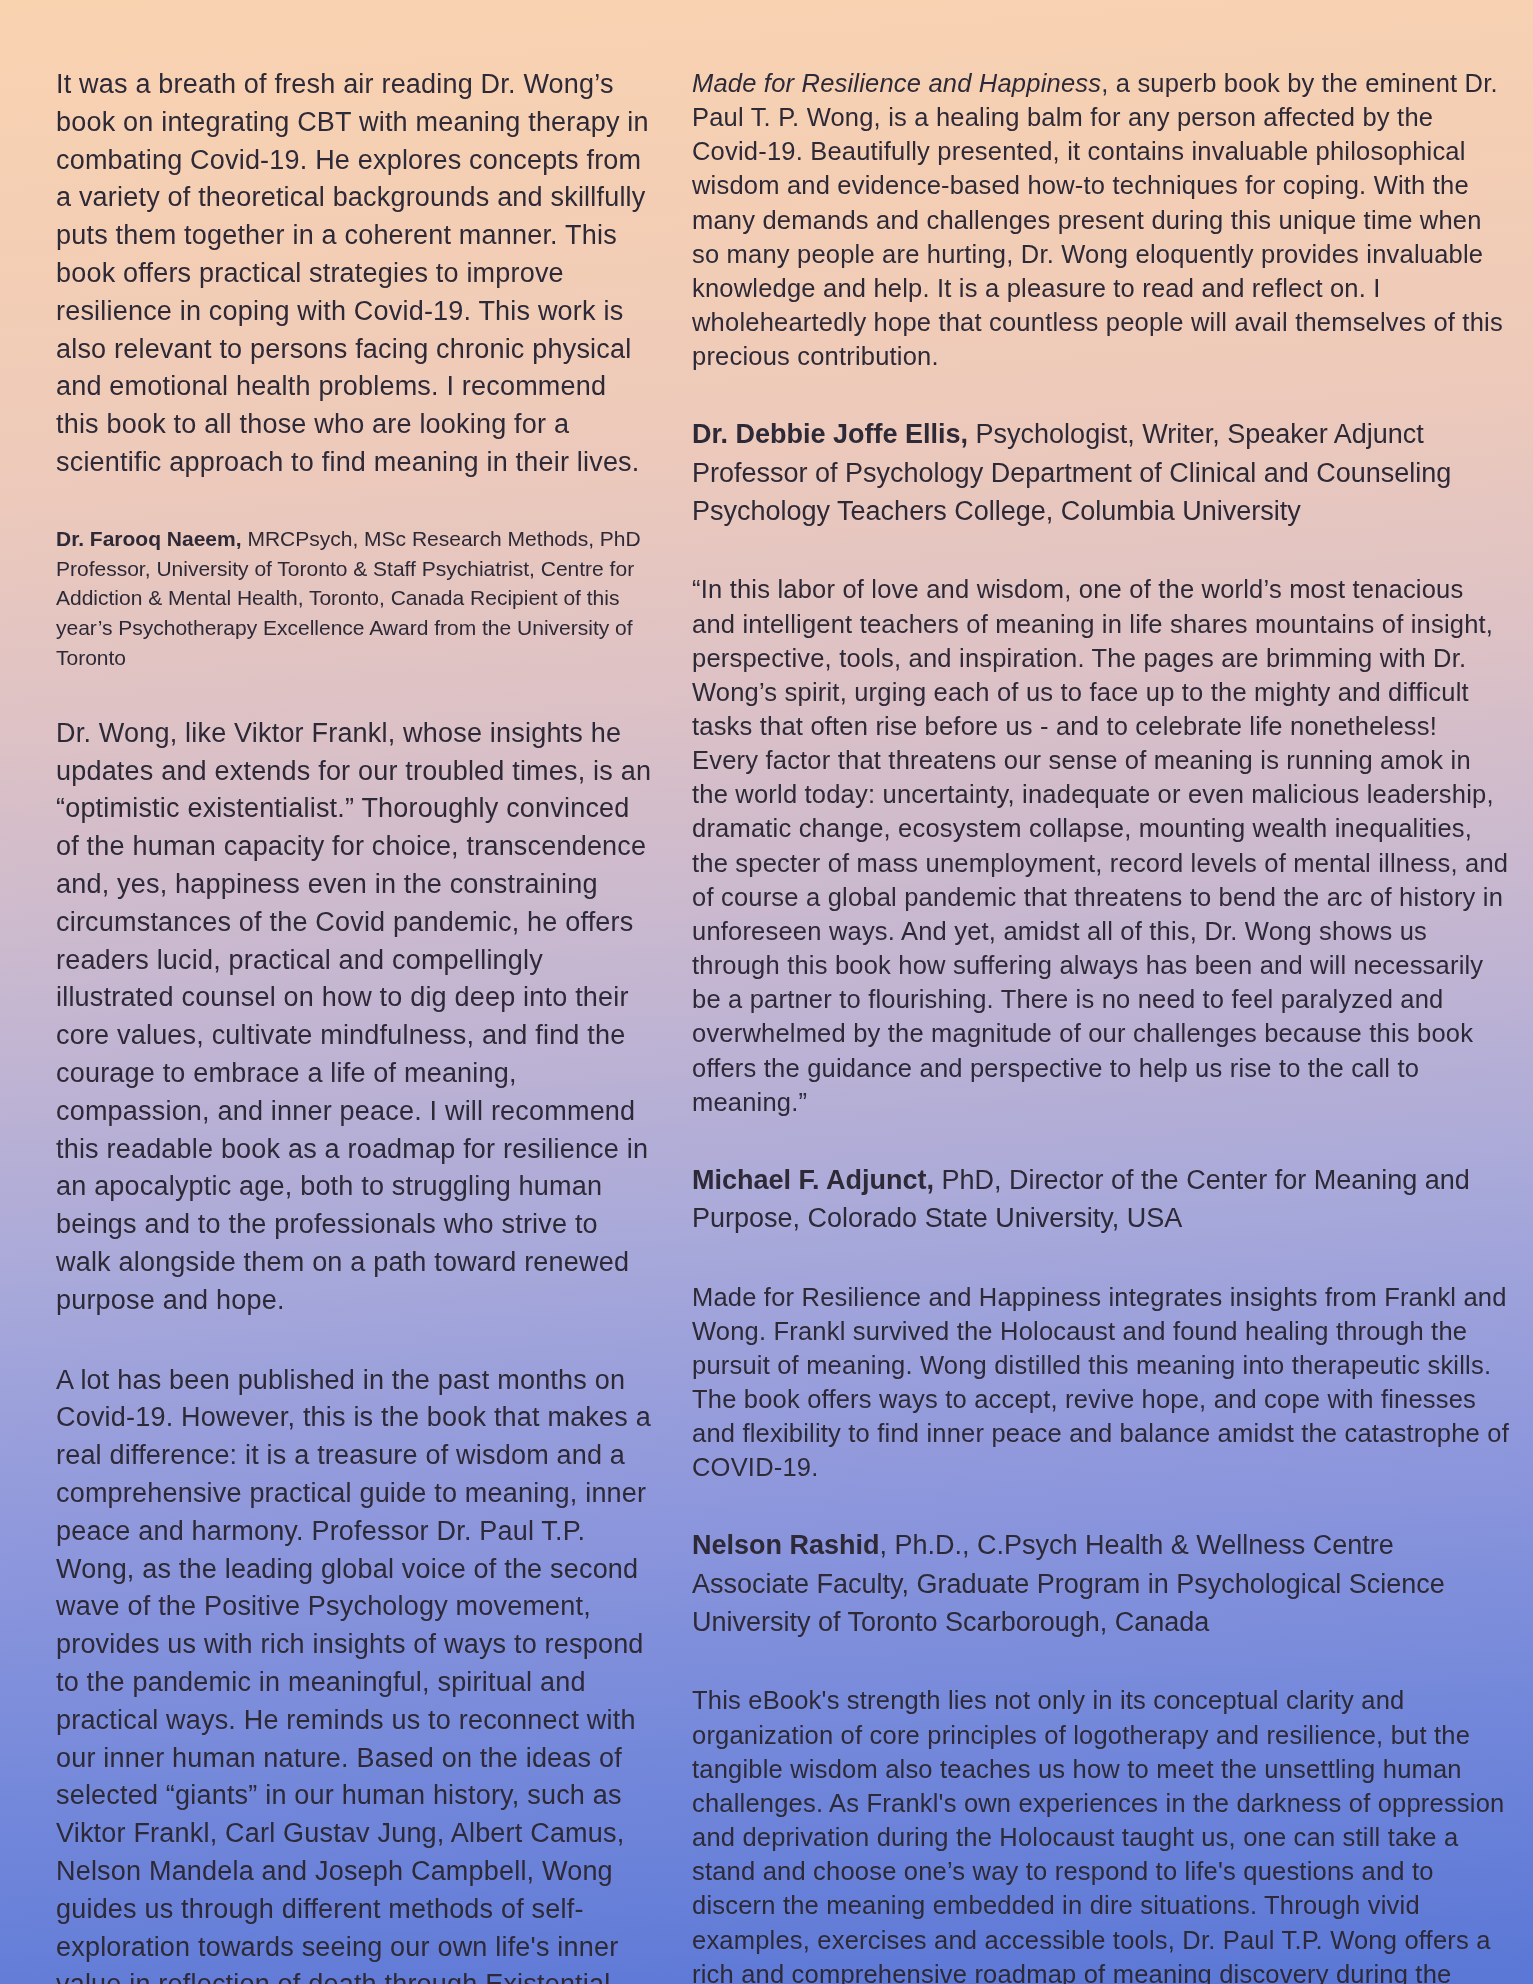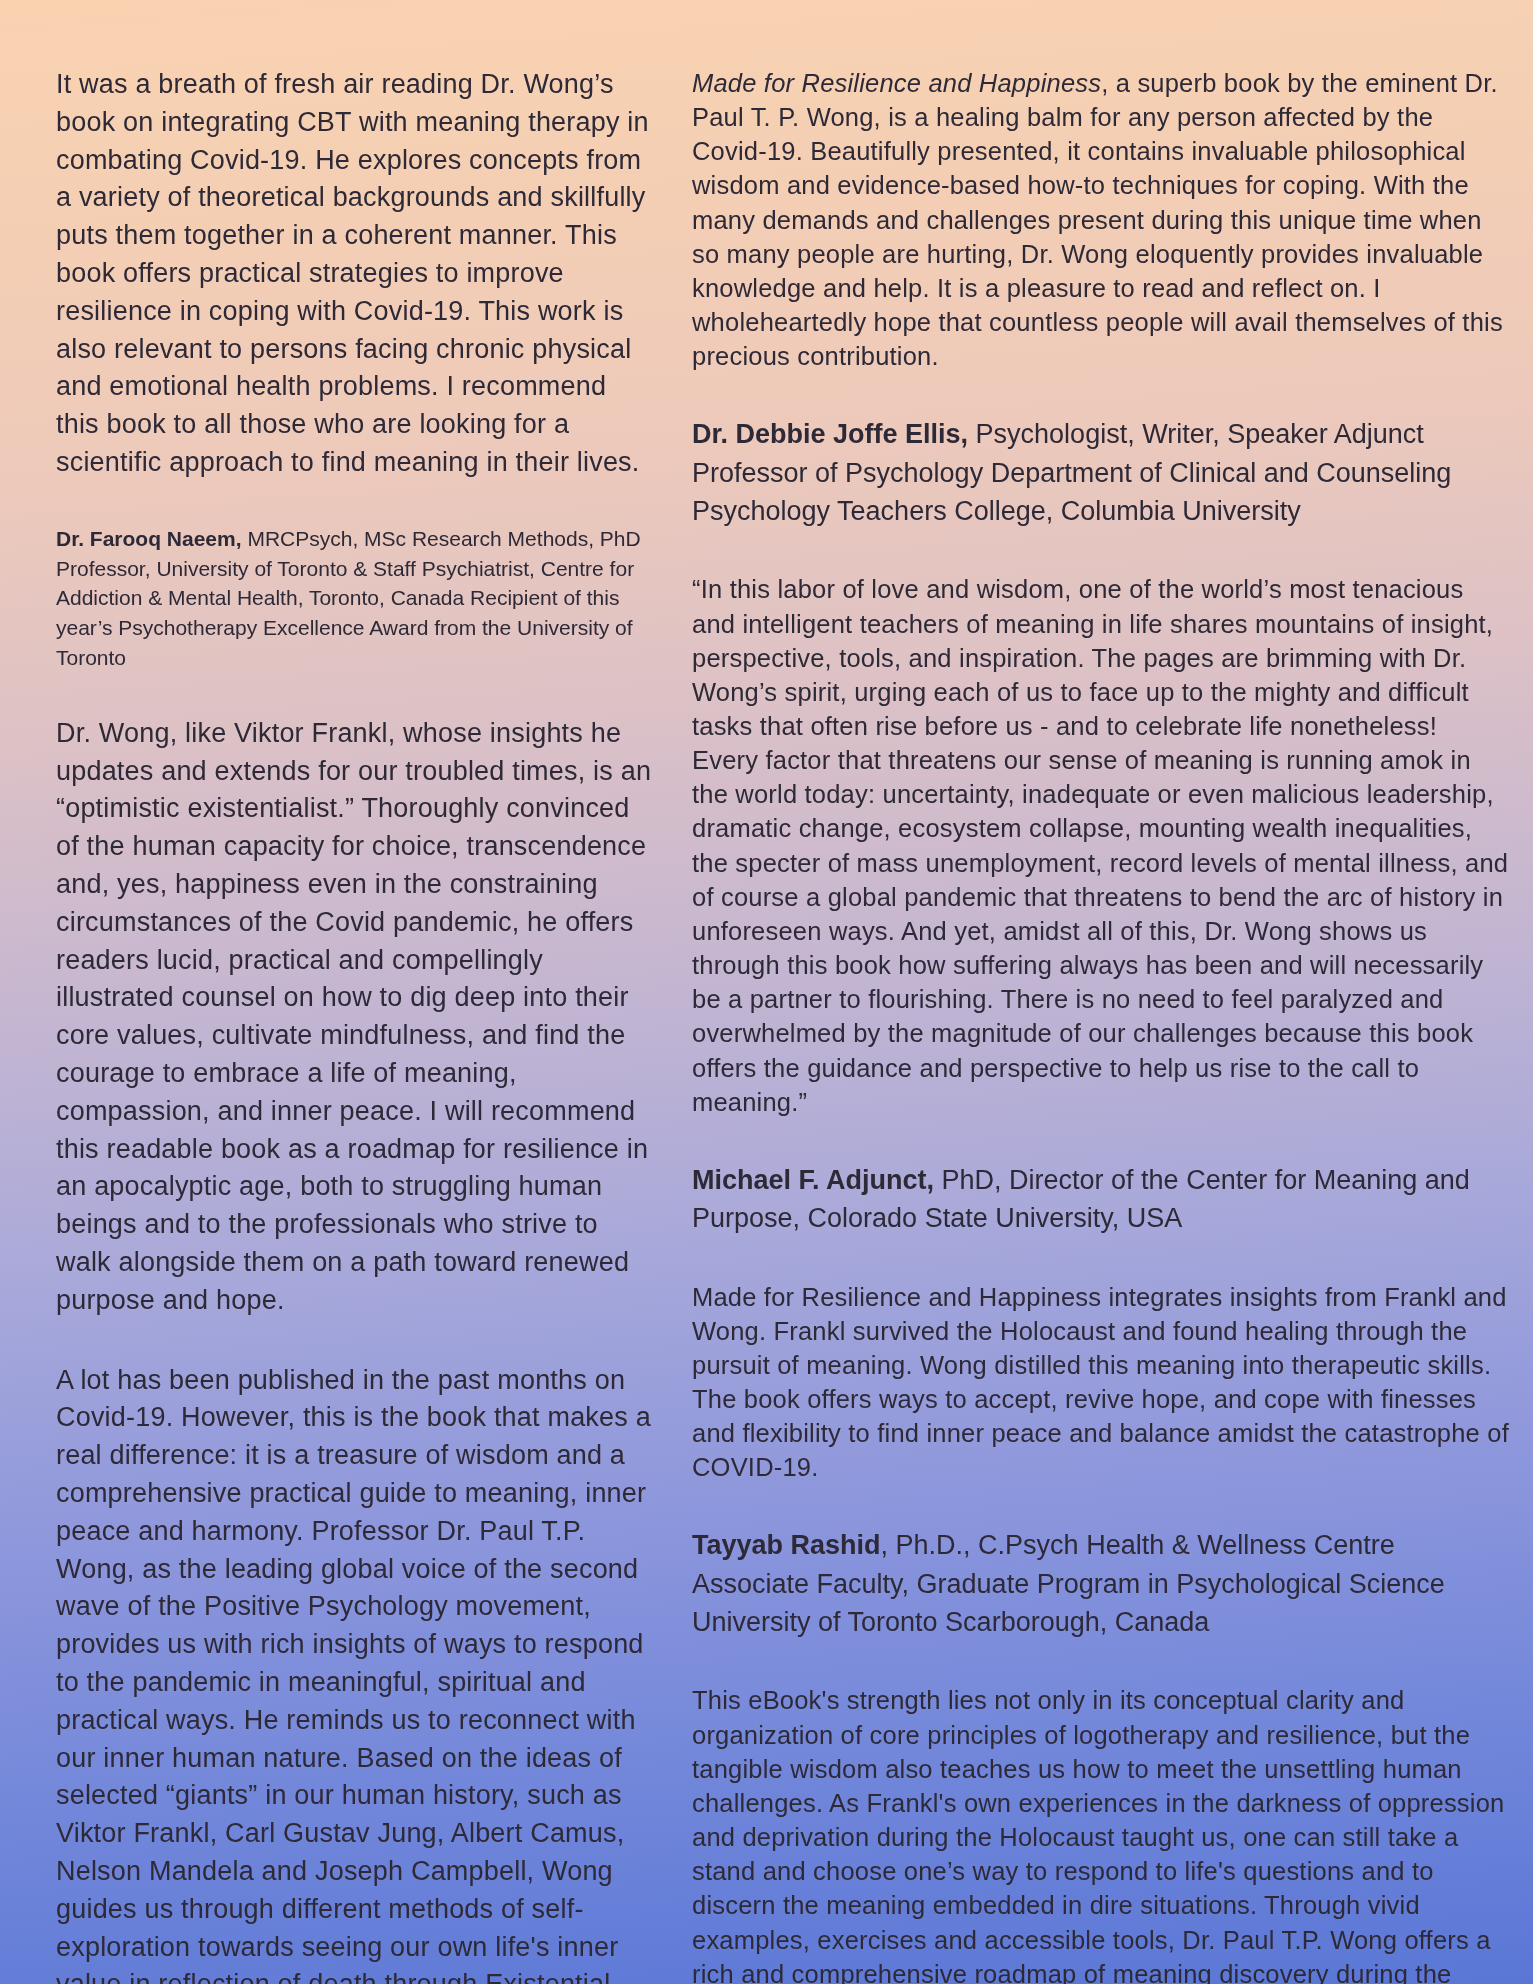--- a/index.html
+++ b/index.html
@@ -53,19 +53,19 @@
         <div class="block quote">A lot has been published in the past months on Covid-19. However, this is the book that makes a real difference: it is a treasure of wisdom and a comprehensive practical guide to meaning, inner peace and harmony. Professor Dr. Paul T.P. Wong, as the leading global voice of the second wave of the Positive Psychology movement, provides us with rich insights of ways to respond to the pandemic in meaningful, spiritual and practical ways. He reminds us to reconnect with our inner human nature. Based on the ideas of selected “giants” in our human history, such as Viktor Frankl, Carl Gustav Jung, Albert Camus, Nelson Mandela and Joseph Campbell, Wong guides us through different methods of self-exploration towards seeing our own life's inner value in reflection of death through Existential Positive Psychology. Bravo!</div>
       </div>
 
     <div class="col" id="right-col">
 
     <div class="block quote"><em>Made for Resilience and Happiness</em>, a superb book by the eminent Dr. Paul T. P. Wong, is a healing balm for any person affected by the Covid-19. Beautifully presented, it contains invaluable philosophical wisdom and evidence-based how-to techniques for coping. With the many demands and challenges present during this unique time when so many people are hurting, Dr. Wong eloquently provides invaluable knowledge and help. It is a pleasure to read and reflect on. I wholeheartedly hope that countless people will avail themselves of this precious contribution.</div>
         <div class="block credit"><strong>Dr. Debbie Joffe Ellis,</strong><span> Psychologist, Writer, Speaker Adjunct Professor of Psychology Department of Clinical and Counseling Psychology Teachers College, Columbia University</span></div>
         <div class="block quote">“In this labor of love and wisdom, one of the world’s most tenacious and intelligent teachers of meaning in life shares mountains of insight, perspective, tools, and inspiration. The pages are brimming with Dr. Wong’s spirit, urging each of us to face up to the mighty and difficult tasks that often rise before us - and to celebrate life nonetheless! Every factor that threatens our sense of meaning is running amok in the world today: uncertainty, inadequate or even malicious leadership, dramatic change, ecosystem collapse, mounting wealth inequalities, the specter of mass unemployment, record levels of mental illness, and of course a global pandemic that threatens to bend the arc of history in unforeseen ways. And yet, amidst all of this, Dr. Wong shows us through this book how suffering always has been and will necessarily be a partner to flourishing. There is no need to feel paralyzed and overwhelmed by the magnitude of our challenges because this book offers the guidance and perspective to help us rise to the call to meaning.”</div>
         <div class="block credit"><strong>Michael F. Adjunct,</strong><span> PhD, Director of the Center for Meaning and Purpose, Colorado State University, USA</span></div>
         <div class="block quote">Made for Resilience and Happiness integrates insights from Frankl and Wong. Frankl survived the Holocaust and found healing through the pursuit of meaning. Wong distilled this meaning into therapeutic skills. The book offers ways to accept, revive hope, and cope with finesses and flexibility to find inner peace and balance amidst the catastrophe of COVID-19.</div>
-        <div class="block credit"><strong>Tayyab Rashid</strong><span>, Ph.D., C.Psych Health &amp; Wellness Centre Associate Faculty, Graduate Program in Psychological Science University of Toronto Scarborough, Canada</span></div>
+        <div class="block credit"><strong>Nelson Rashid</strong><span>, Ph.D., C.Psych Health &amp; Wellness Centre Associate Faculty, Graduate Program in Psychological Science University of Toronto Scarborough, Canada</span></div>
         <div class="block quote">This eBook's strength lies not only in its conceptual clarity and organization of core principles of logotherapy and resilience, but the tangible wisdom also teaches us how to meet the unsettling human challenges. As Frankl's own experiences in the darkness of oppression and deprivation during the Holocaust taught us, one can still take a stand and choose one’s way to respond to life's questions and to discern the meaning embedded in dire situations.  Through vivid examples, exercises and accessible tools, Dr. Paul T.P. Wong offers a rich and comprehensive roadmap of meaning discovery during the current Covid-19 pandemic and beyond.</div>
         <div class="block credit"><strong>Dr. Grief Russo-Netzer,</strong><span> Ph.D., Senior lecturer and researcher, Head of the Compass Institute for the Study of Meaning, and head of the academic training program for logotherapy in Israel.</span></div>
       </div>
 
   </div>
 </div>
 
 </body></html>

